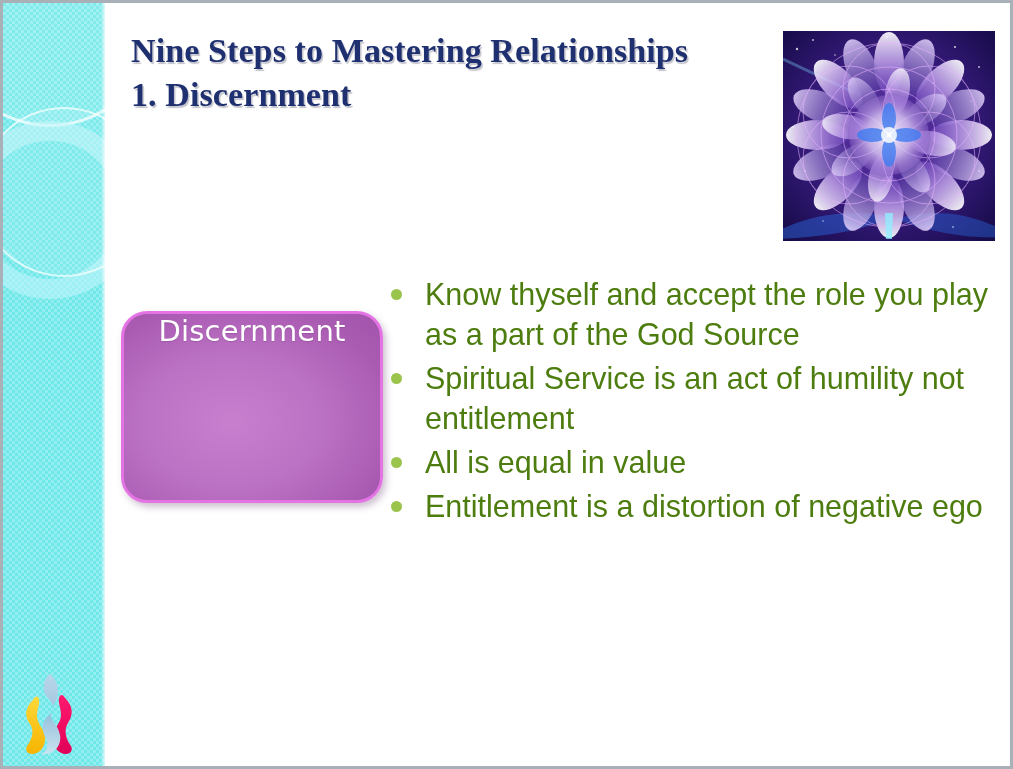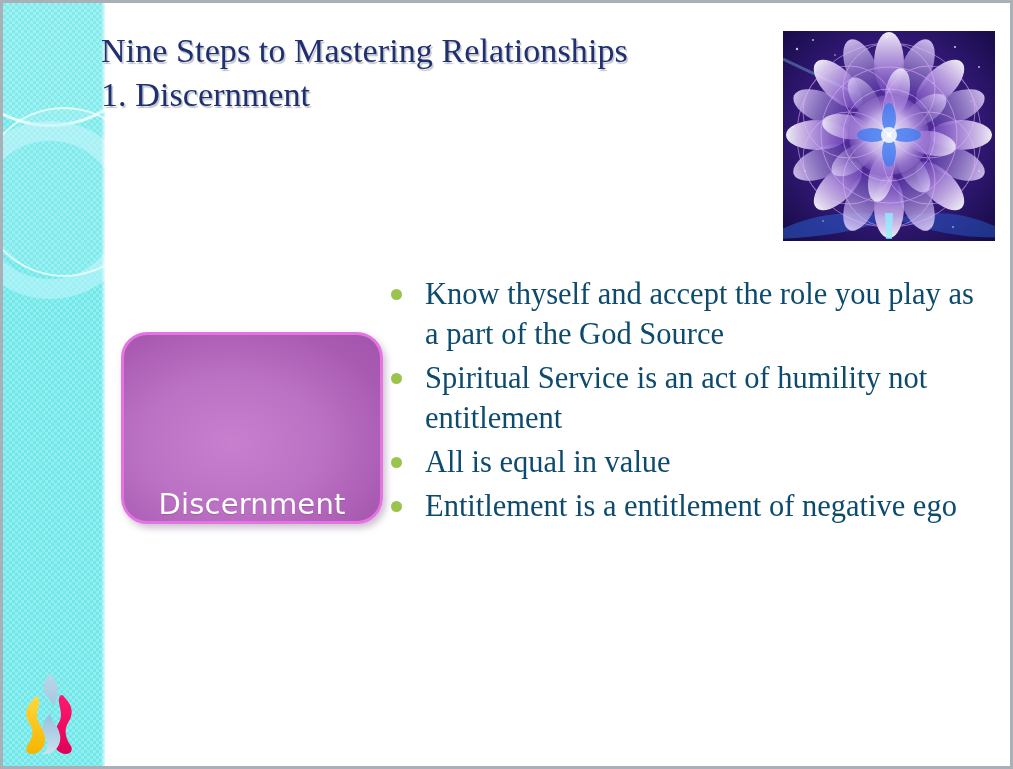--- a/index.html
+++ b/index.html
@@ -63,71 +63,71 @@
     background:rgba(255,255,255,.10);
     box-sizing:border-box;
   }
 
   
   .logo{position:absolute;left:10px;bottom:8px;width:72px;height:92px;}
 
   
   .title{
     position:absolute;
-    left:98px;top:26px;
+    left:128px;top:26px;
     width:650px;
     color:#1F3070;
     font-family:"Liberation Serif",serif;
     font-size:34px;
     line-height:1.30;
-    font-weight:400;
+    font-weight:700;
     text-shadow:1.5px 1.5px 1px rgba(120,120,140,.45);
     letter-spacing:.1px;
   }
   .title .l2{display:block;}
 
   
   .mandala{
     position:absolute;
     left:780px;top:28px;
     width:212px;height:210px;
     overflow:hidden;
     background:#1a0b4a;
   }
   .mandala svg{display:block;width:100%;height:100%;}
 
   
   .pill{
     position:absolute;
-    left:118px;top:329px;
+    left:118px;top:308px;
     width:262px;height:192px;
     box-sizing:border-box;
     border:3px solid #E473E4;
     border-radius:26px;
     background:
       radial-gradient(ellipse at 42% 58%, #C77FCE 0%, #BC72C4 42%, #A95BB2 78%, #A253AB 100%);
     box-shadow:3px 4px 7px rgba(120,90,130,.38);
-    display:flex;align-items:flex-end;justify-content:center;
+    display:flex;align-items:flex-start;justify-content:center;
   }
   .pill-label{
     color:#ffffff;
     font-family:"DejaVu Sans","Liberation Sans",sans-serif;
     font-size:29px;
     font-weight:400;
     letter-spacing:.2px;
     text-shadow:0 1px 1px rgba(90,50,100,.25);
   }
 
   
   .bullets{
     position:absolute;
     left:388px;top:272px;
     width:600px;
-    font-family:Liberation Serif, serif;
-    color:#0c4a6e;
+    font-family:Liberation Sans, sans-serif;
+    color:#4d7c0f;
   }
   .bullet{
     display:flex;
     align-items:flex-start;
     margin-bottom:4px;
   }
   .dot{
     flex:0 0 auto;
     width:11px;height:11px;
     border-radius:50%;
@@ -303,17 +303,17 @@
     <div class="bullet">
       <span class="dot"></span>
       <span class="btext">Spiritual Service is an act of humility not entitlement</span>
     </div>
     <div class="bullet">
       <span class="dot"></span>
       <span class="btext">All is equal in value</span>
     </div>
     <div class="bullet">
       <span class="dot"></span>
-      <span class="btext">Entitlement is a entitlement of negative ego</span>
+      <span class="btext">Entitlement is a distortion of negative ego</span>
     </div>
   </div>
 
 </div>
 
 </body></html>

